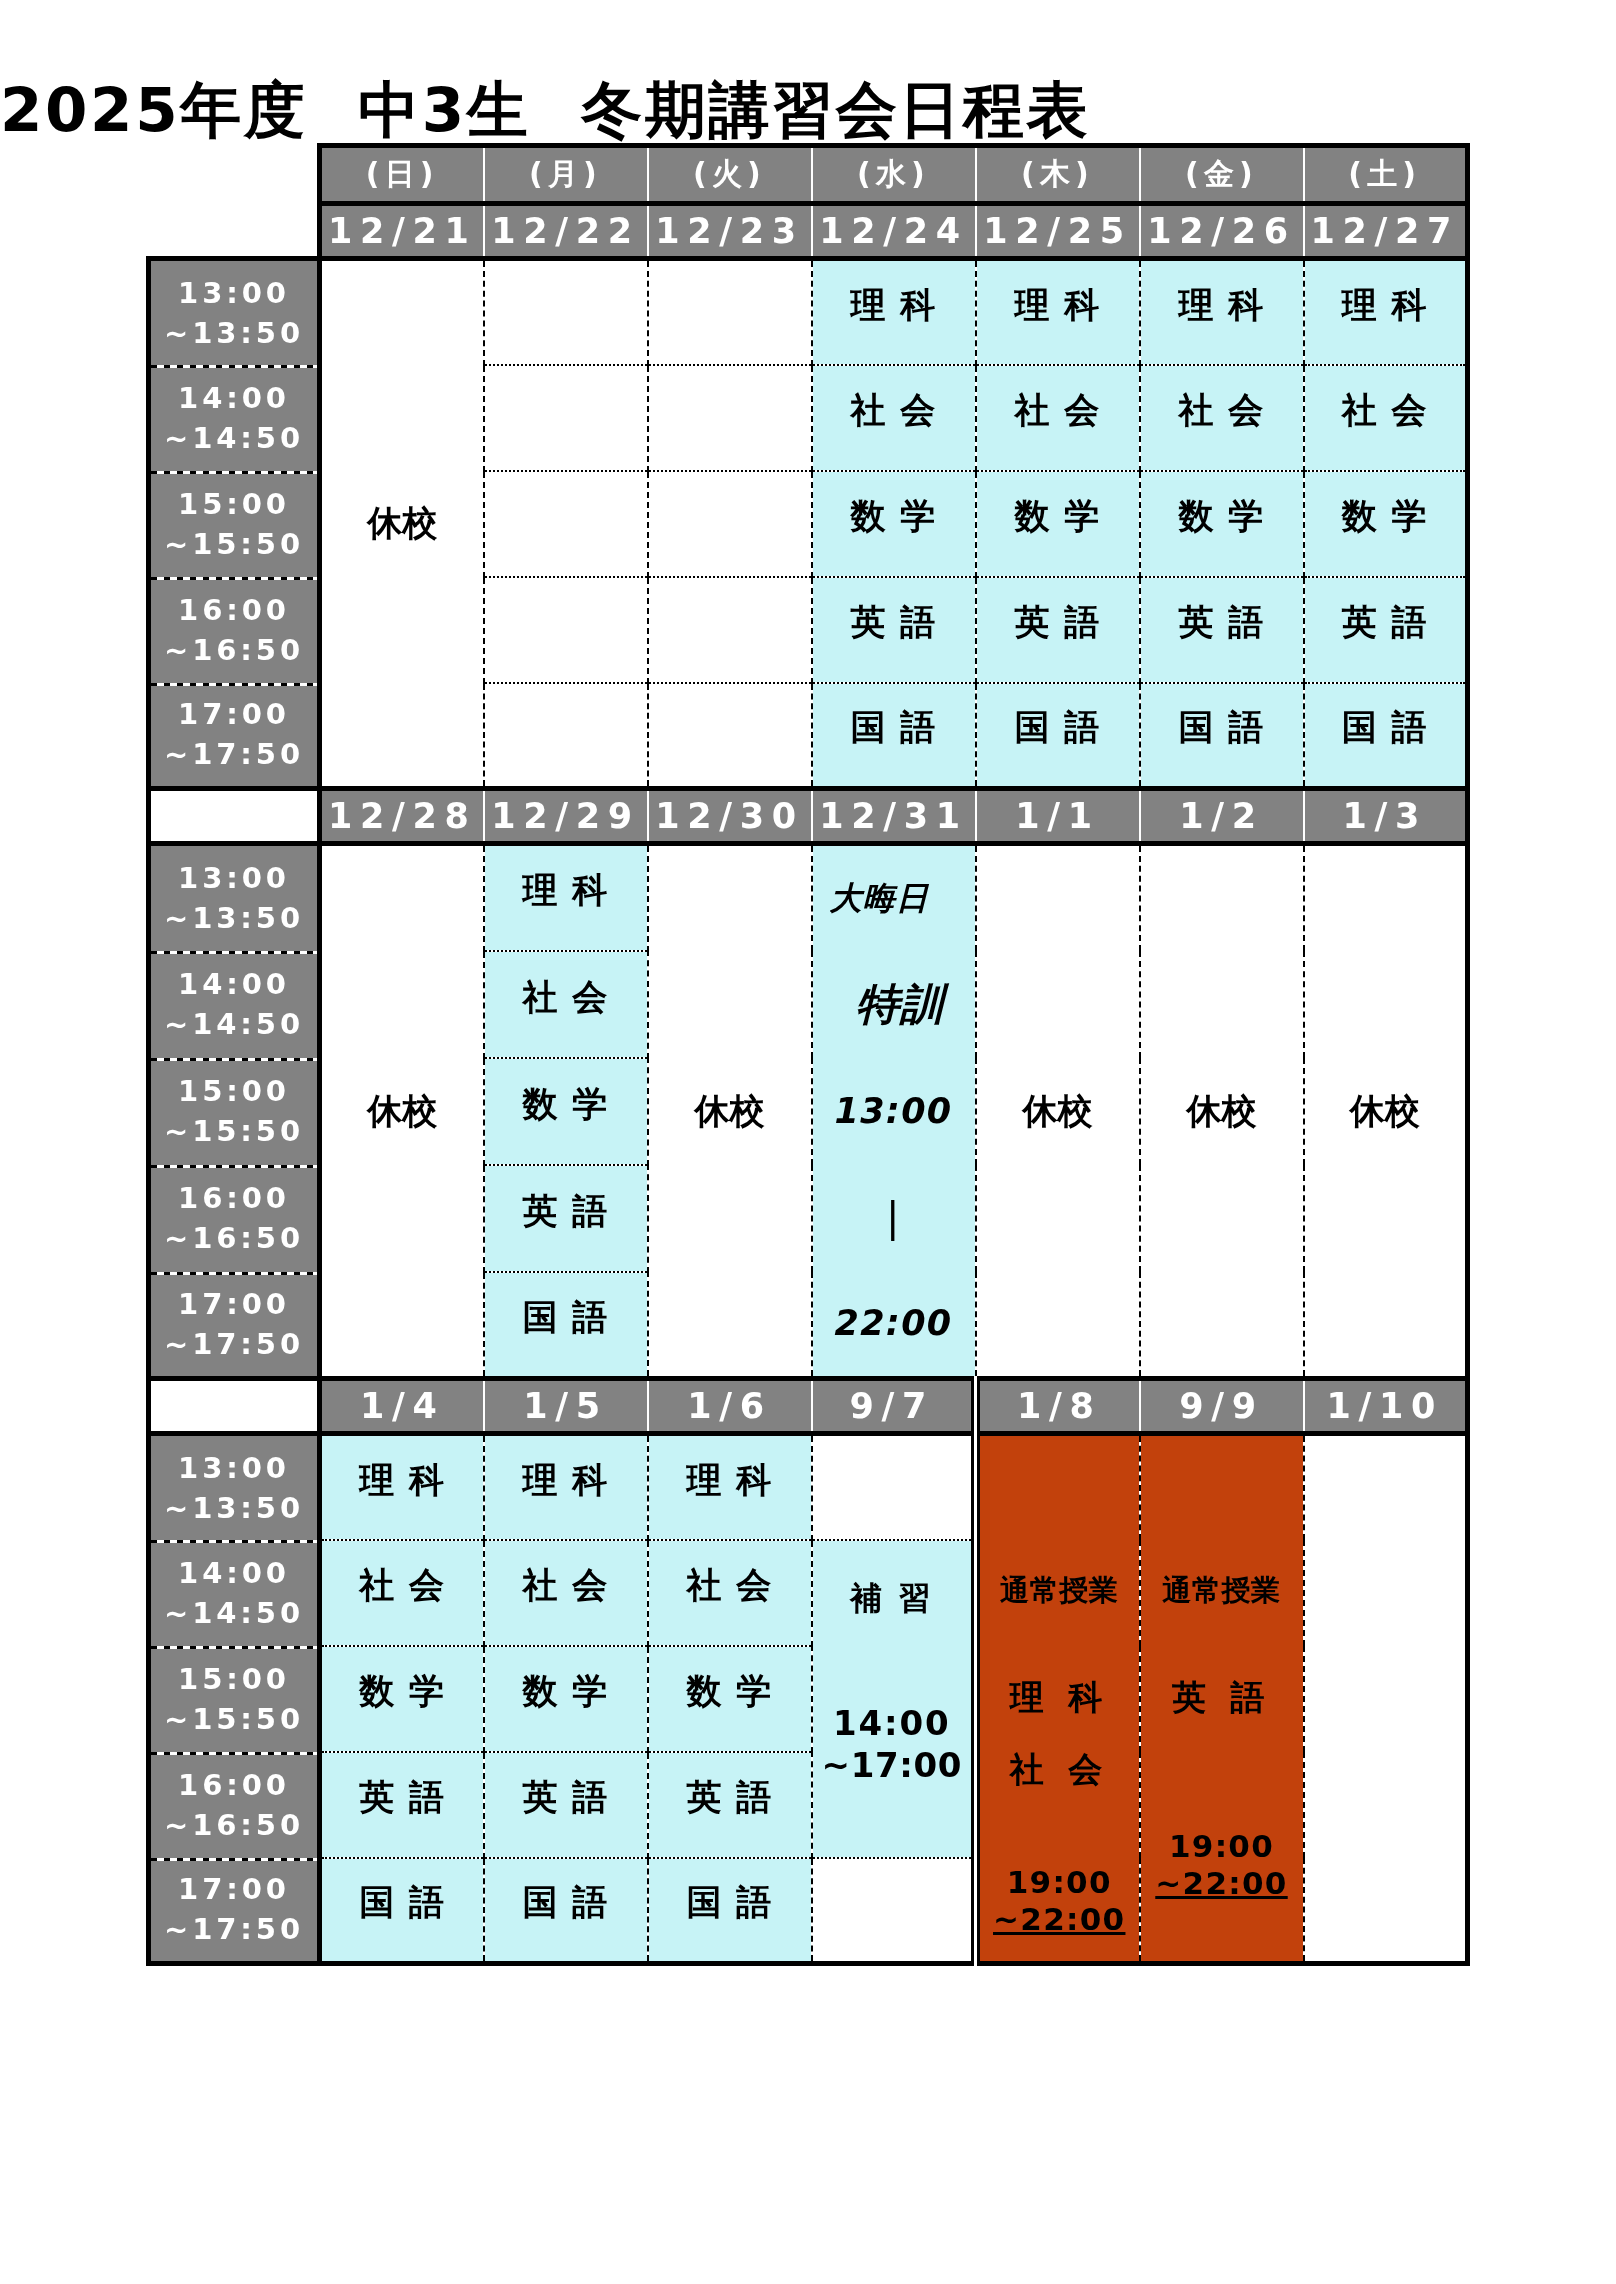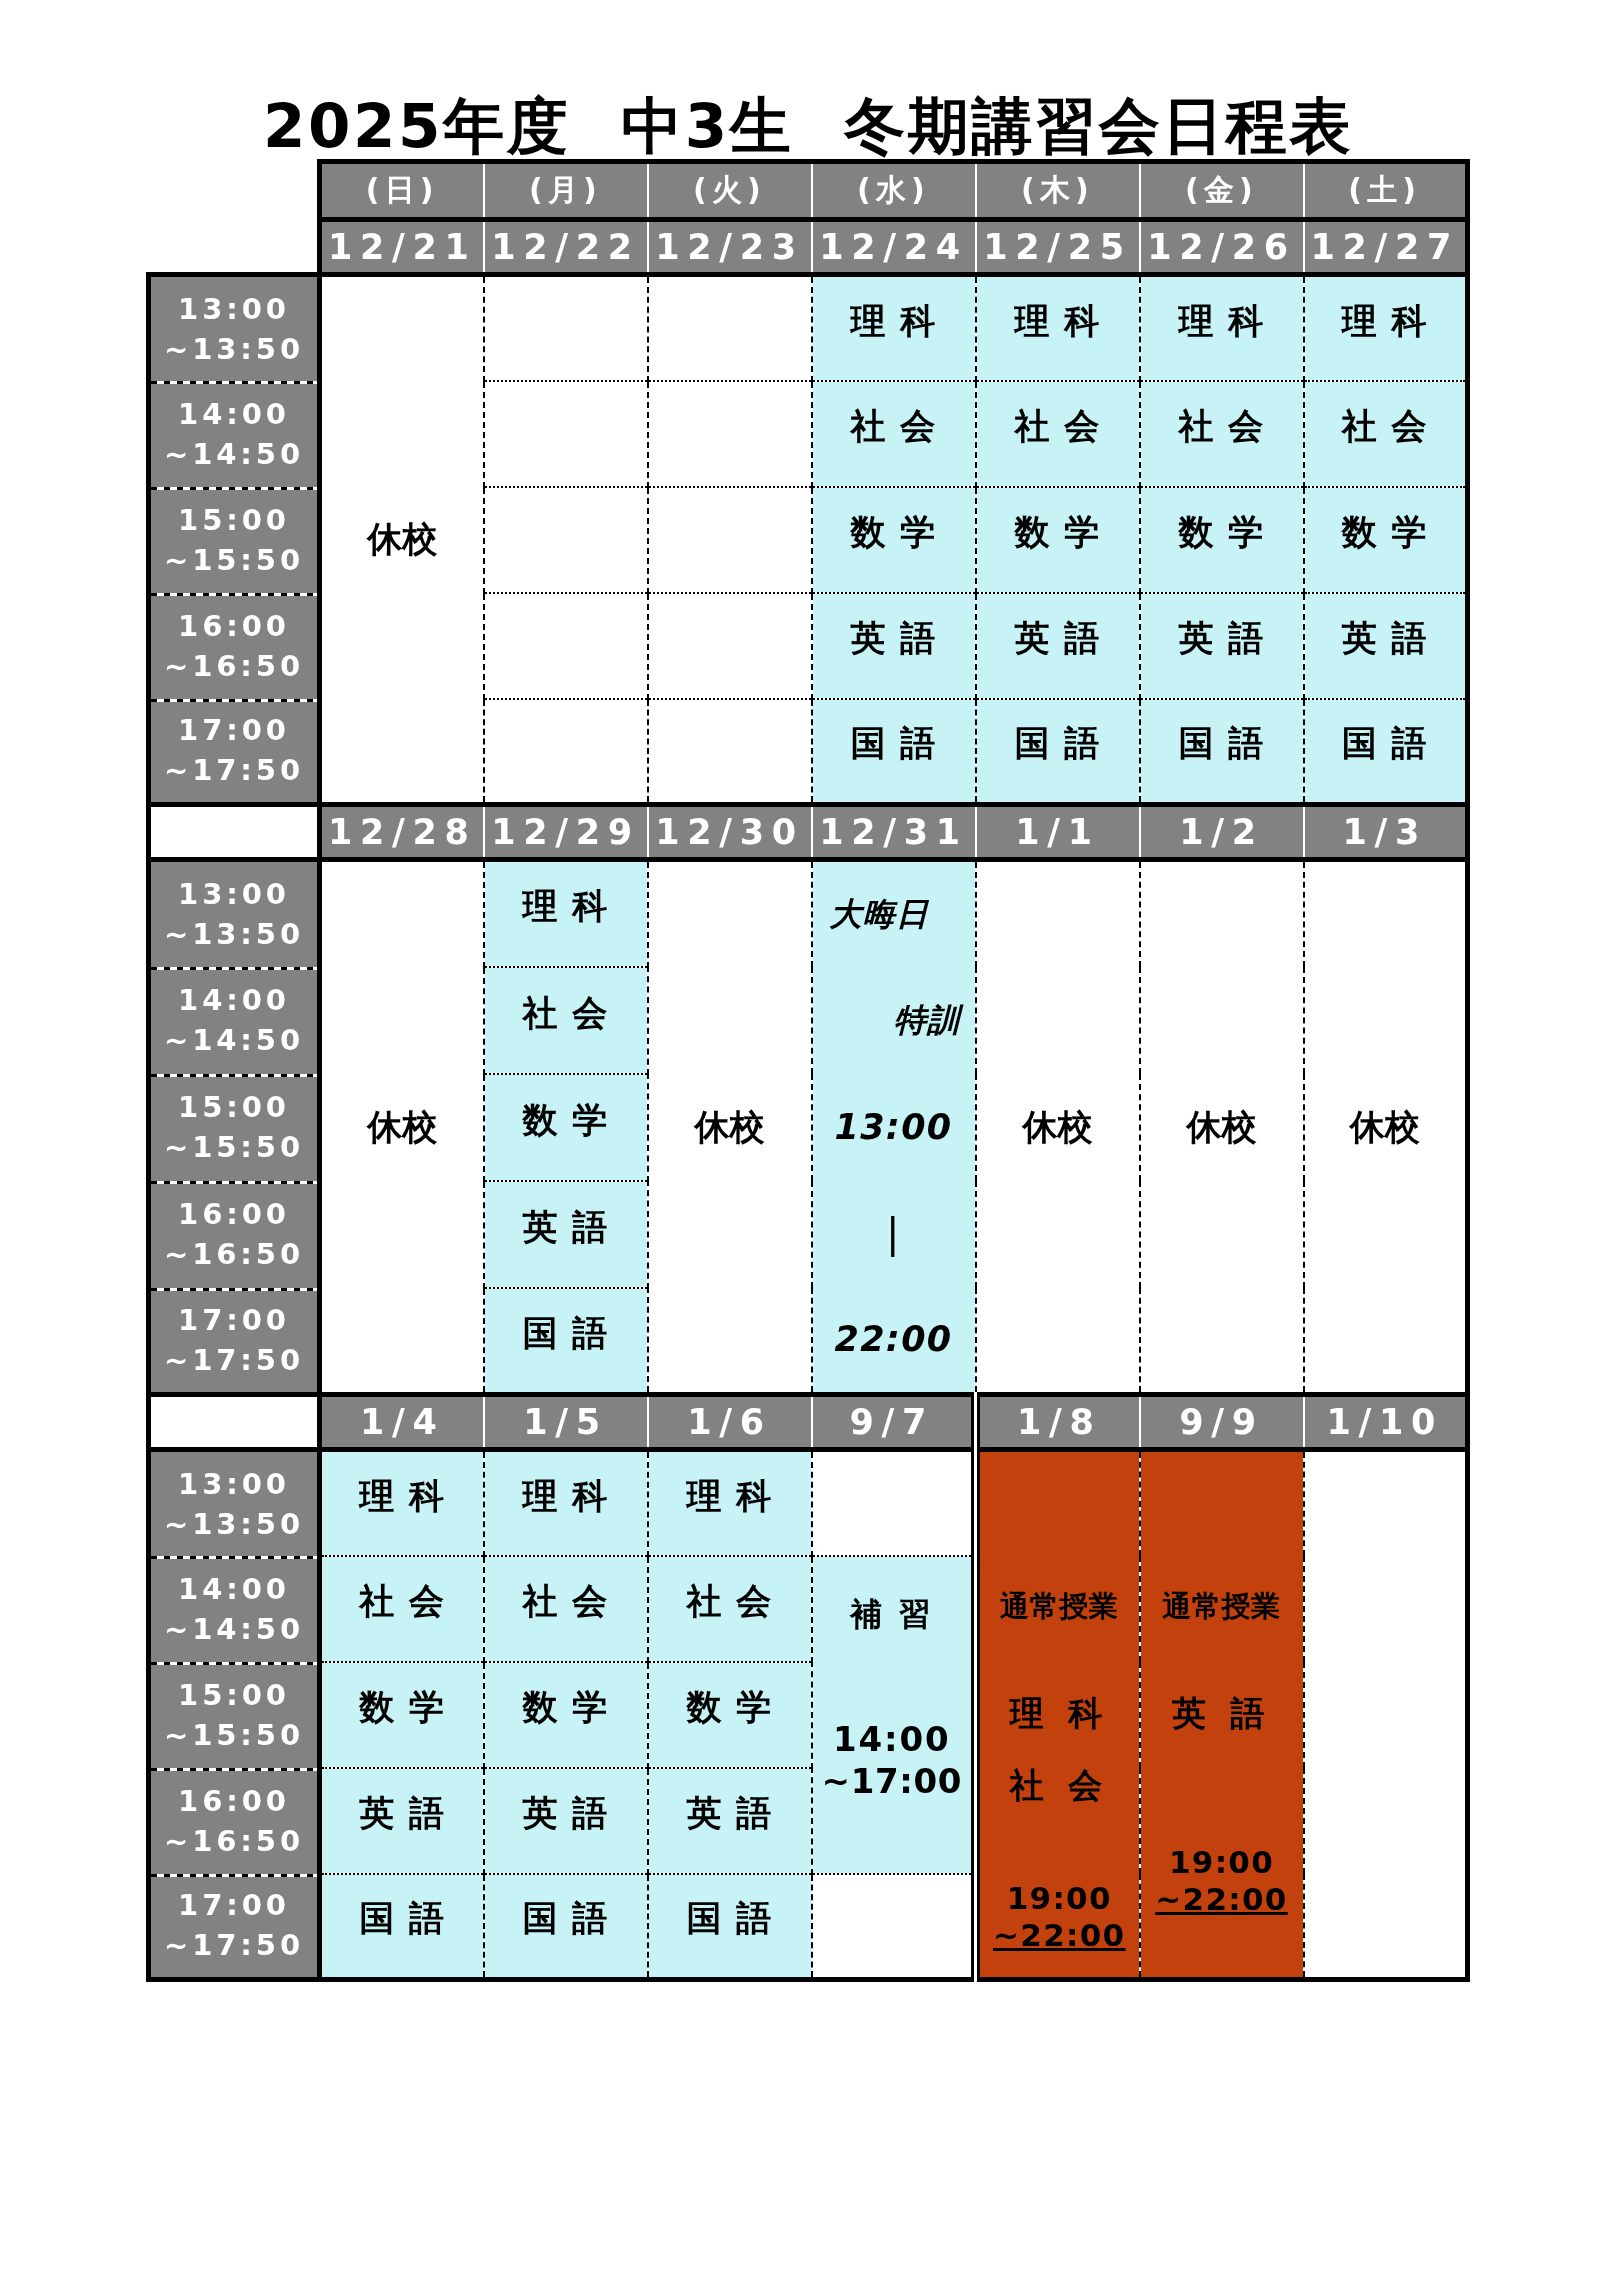--- a/index.html
+++ b/index.html
@@ -7,27 +7,25 @@
     width:1616px;height:2284px;
     font-family:"DejaVu Sans","Liberation Sans",sans-serif;
     color:#000;
     -webkit-font-smoothing:antialiased;
   }
   .page{width:1616px;height:2284px;overflow:hidden;}
 
   
   .title{
     padding-top:76px;
-    text-align:center;
     font-size:61px;
     font-weight:700;
     letter-spacing:2.6px;
     word-spacing:27px;
     line-height:1.1;
-    margin-top:16px;
   }
   .branch-row{
     width:1317px;margin:6.4px auto 9px;
     text-align:right;
     white-space:nowrap;
   }
   .branch-org{font-size:27px;font-weight:700;}
   .branch-school{font-size:39px;font-weight:700;margin-left:10.3px;}
 
   
@@ -102,21 +100,21 @@
   td.cy{background:#C7F3F6;}
   td.pc{background:#c2410c;}
   td.subj{letter-spacing:1.3px;padding-bottom:14px;}
   td.closed{font-size:35px;}
 
   
   td.nye{vertical-align:top;}
   .nye .seg{height:106px;display:flex;align-items:center;justify-content:center;
             font-size:35px;font-weight:700;letter-spacing:1.3px;font-style:italic;}
   .nye .seg.sl{justify-content:flex-start;padding-left:17px;font-size:32px;}
-  .nye .seg.sr{justify-content:flex-end;padding-right:14px;font-size:32px;}
+  .nye .seg.sr{justify-content:flex-end;padding-right:30px;font-size:43px;}
   .nye .seg.sb{font-weight:400;font-size:40px;}
 
   
   td.mk{vertical-align:top;}
   .mk .l1{margin-top:36px;font-size:32px;font-weight:700;letter-spacing:2.6px;}
   .mk .l2{margin-top:82px;font-size:34px;font-weight:700;letter-spacing:1.9px;}
   .mk .l3{margin-top:2.6px;font-size:34px;font-weight:700;letter-spacing:0.6px;}
 
   
   td.reg{vertical-align:top;}

